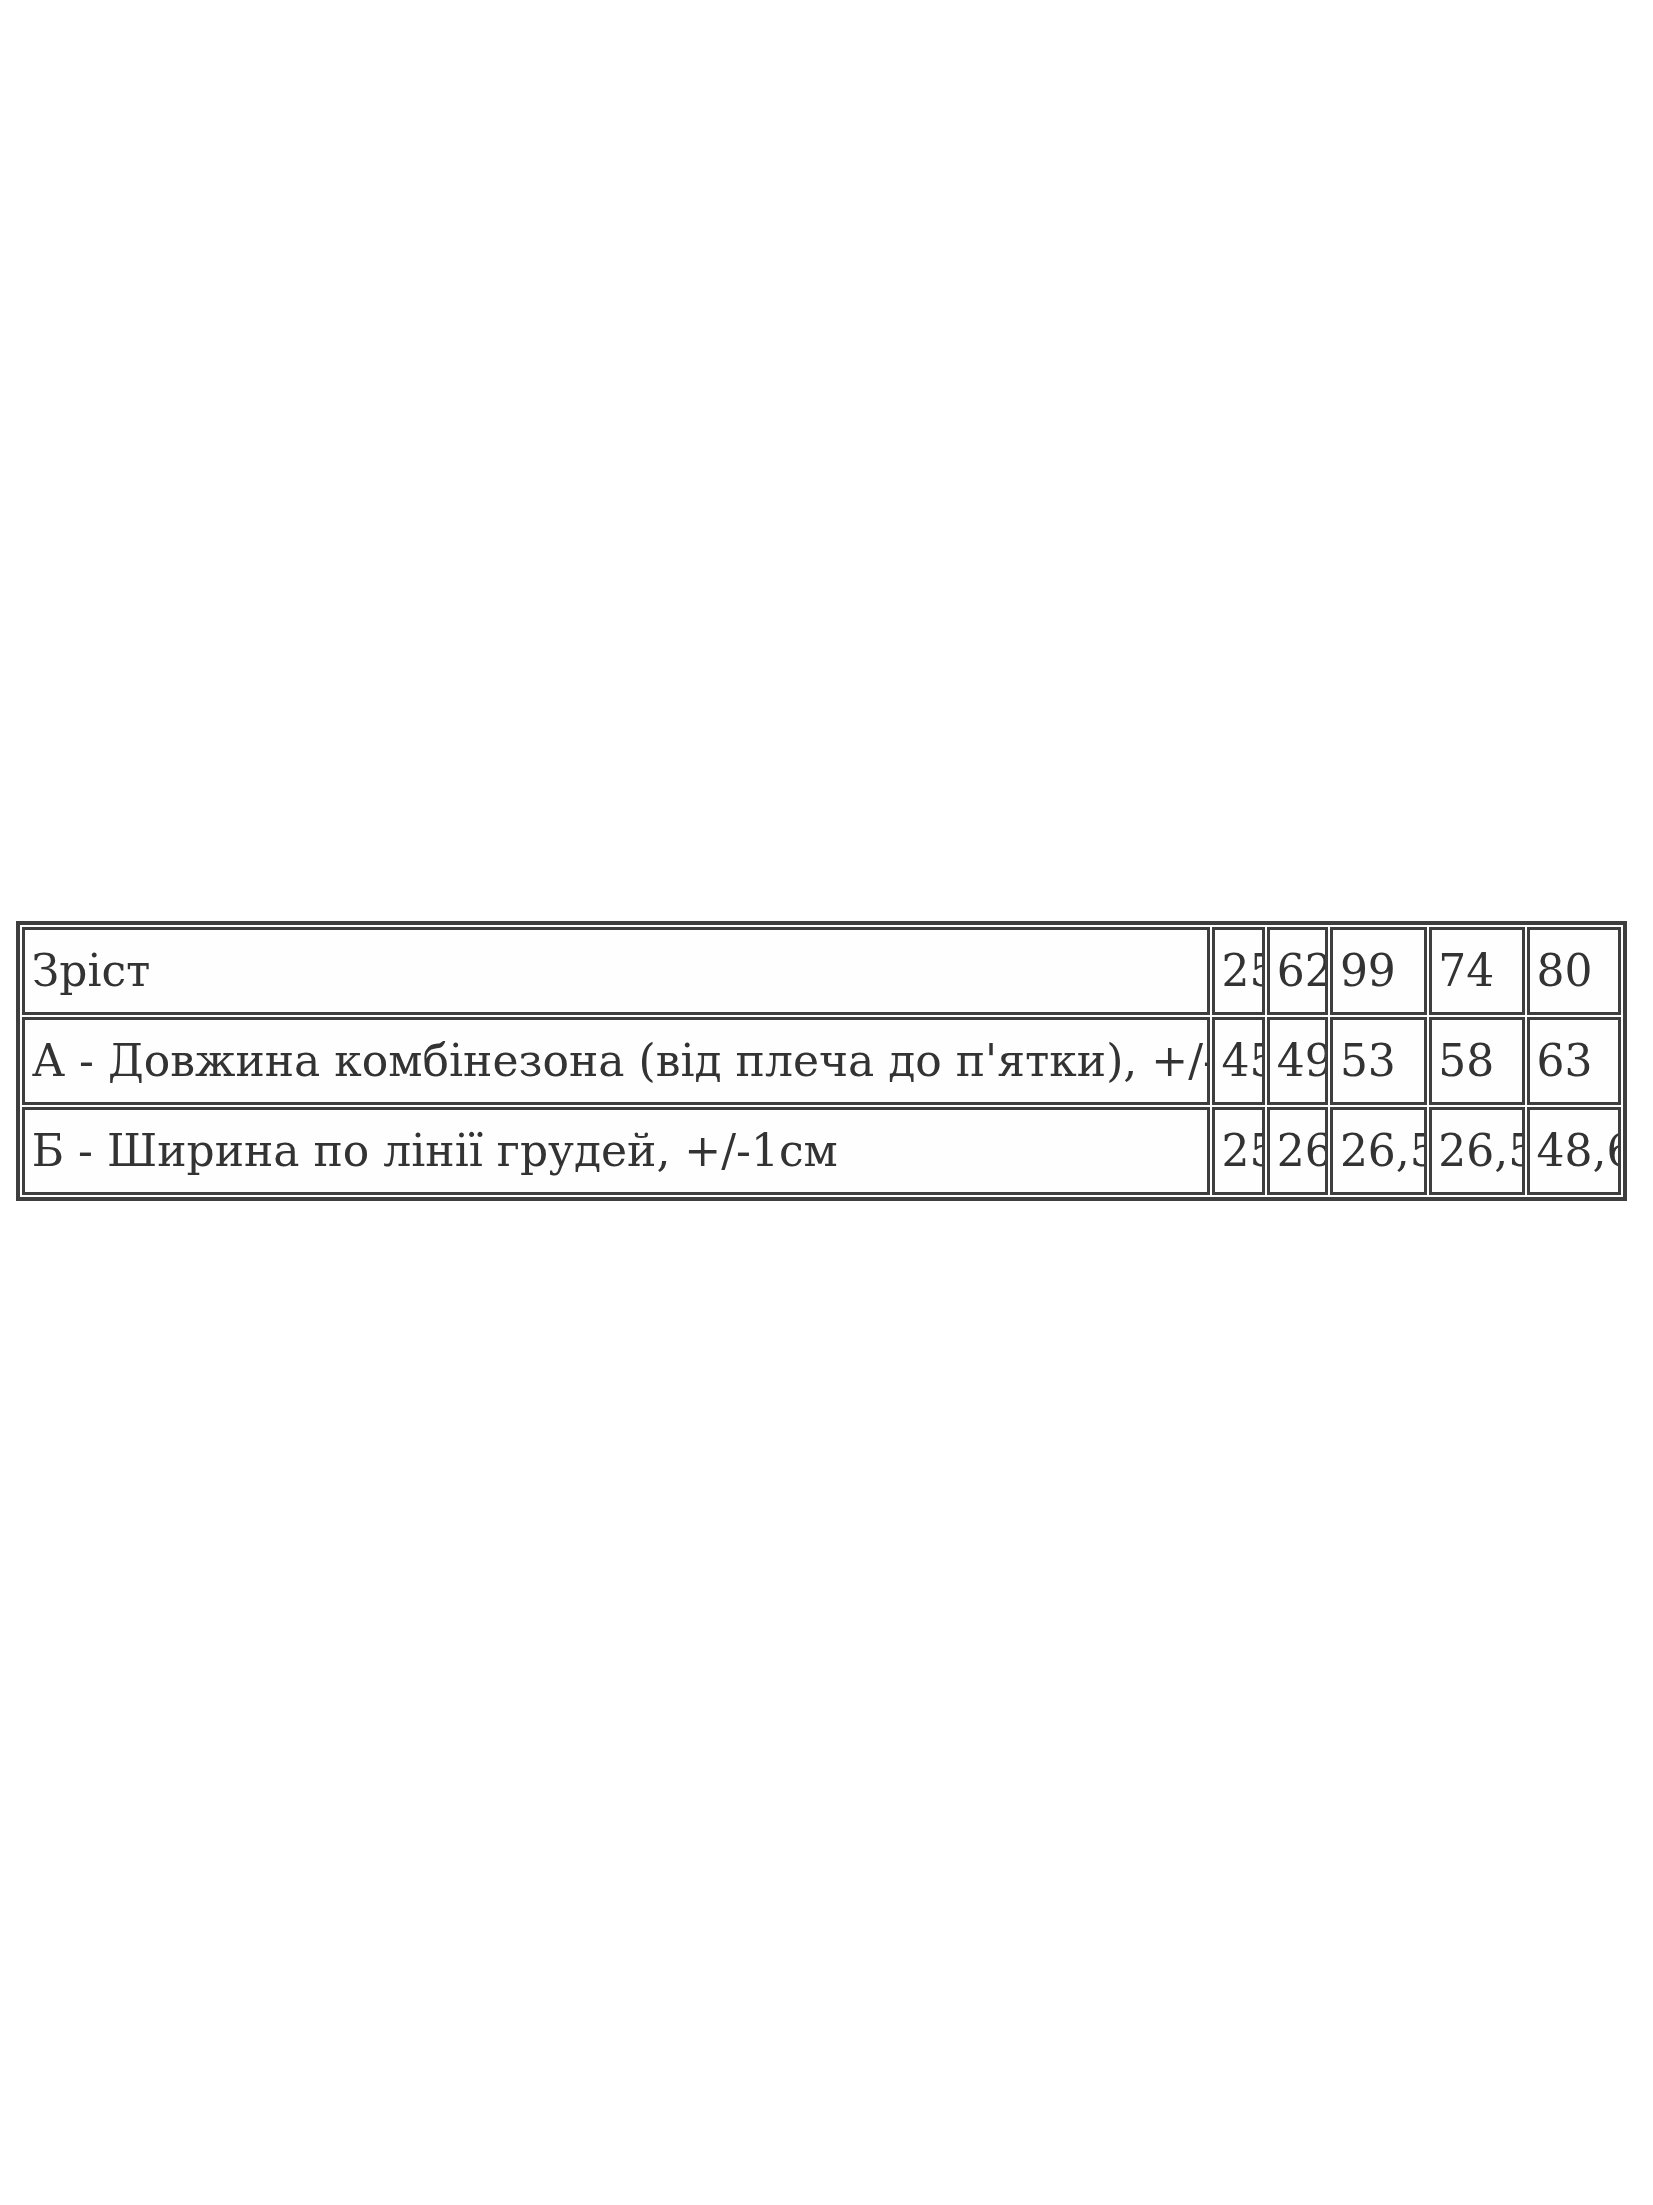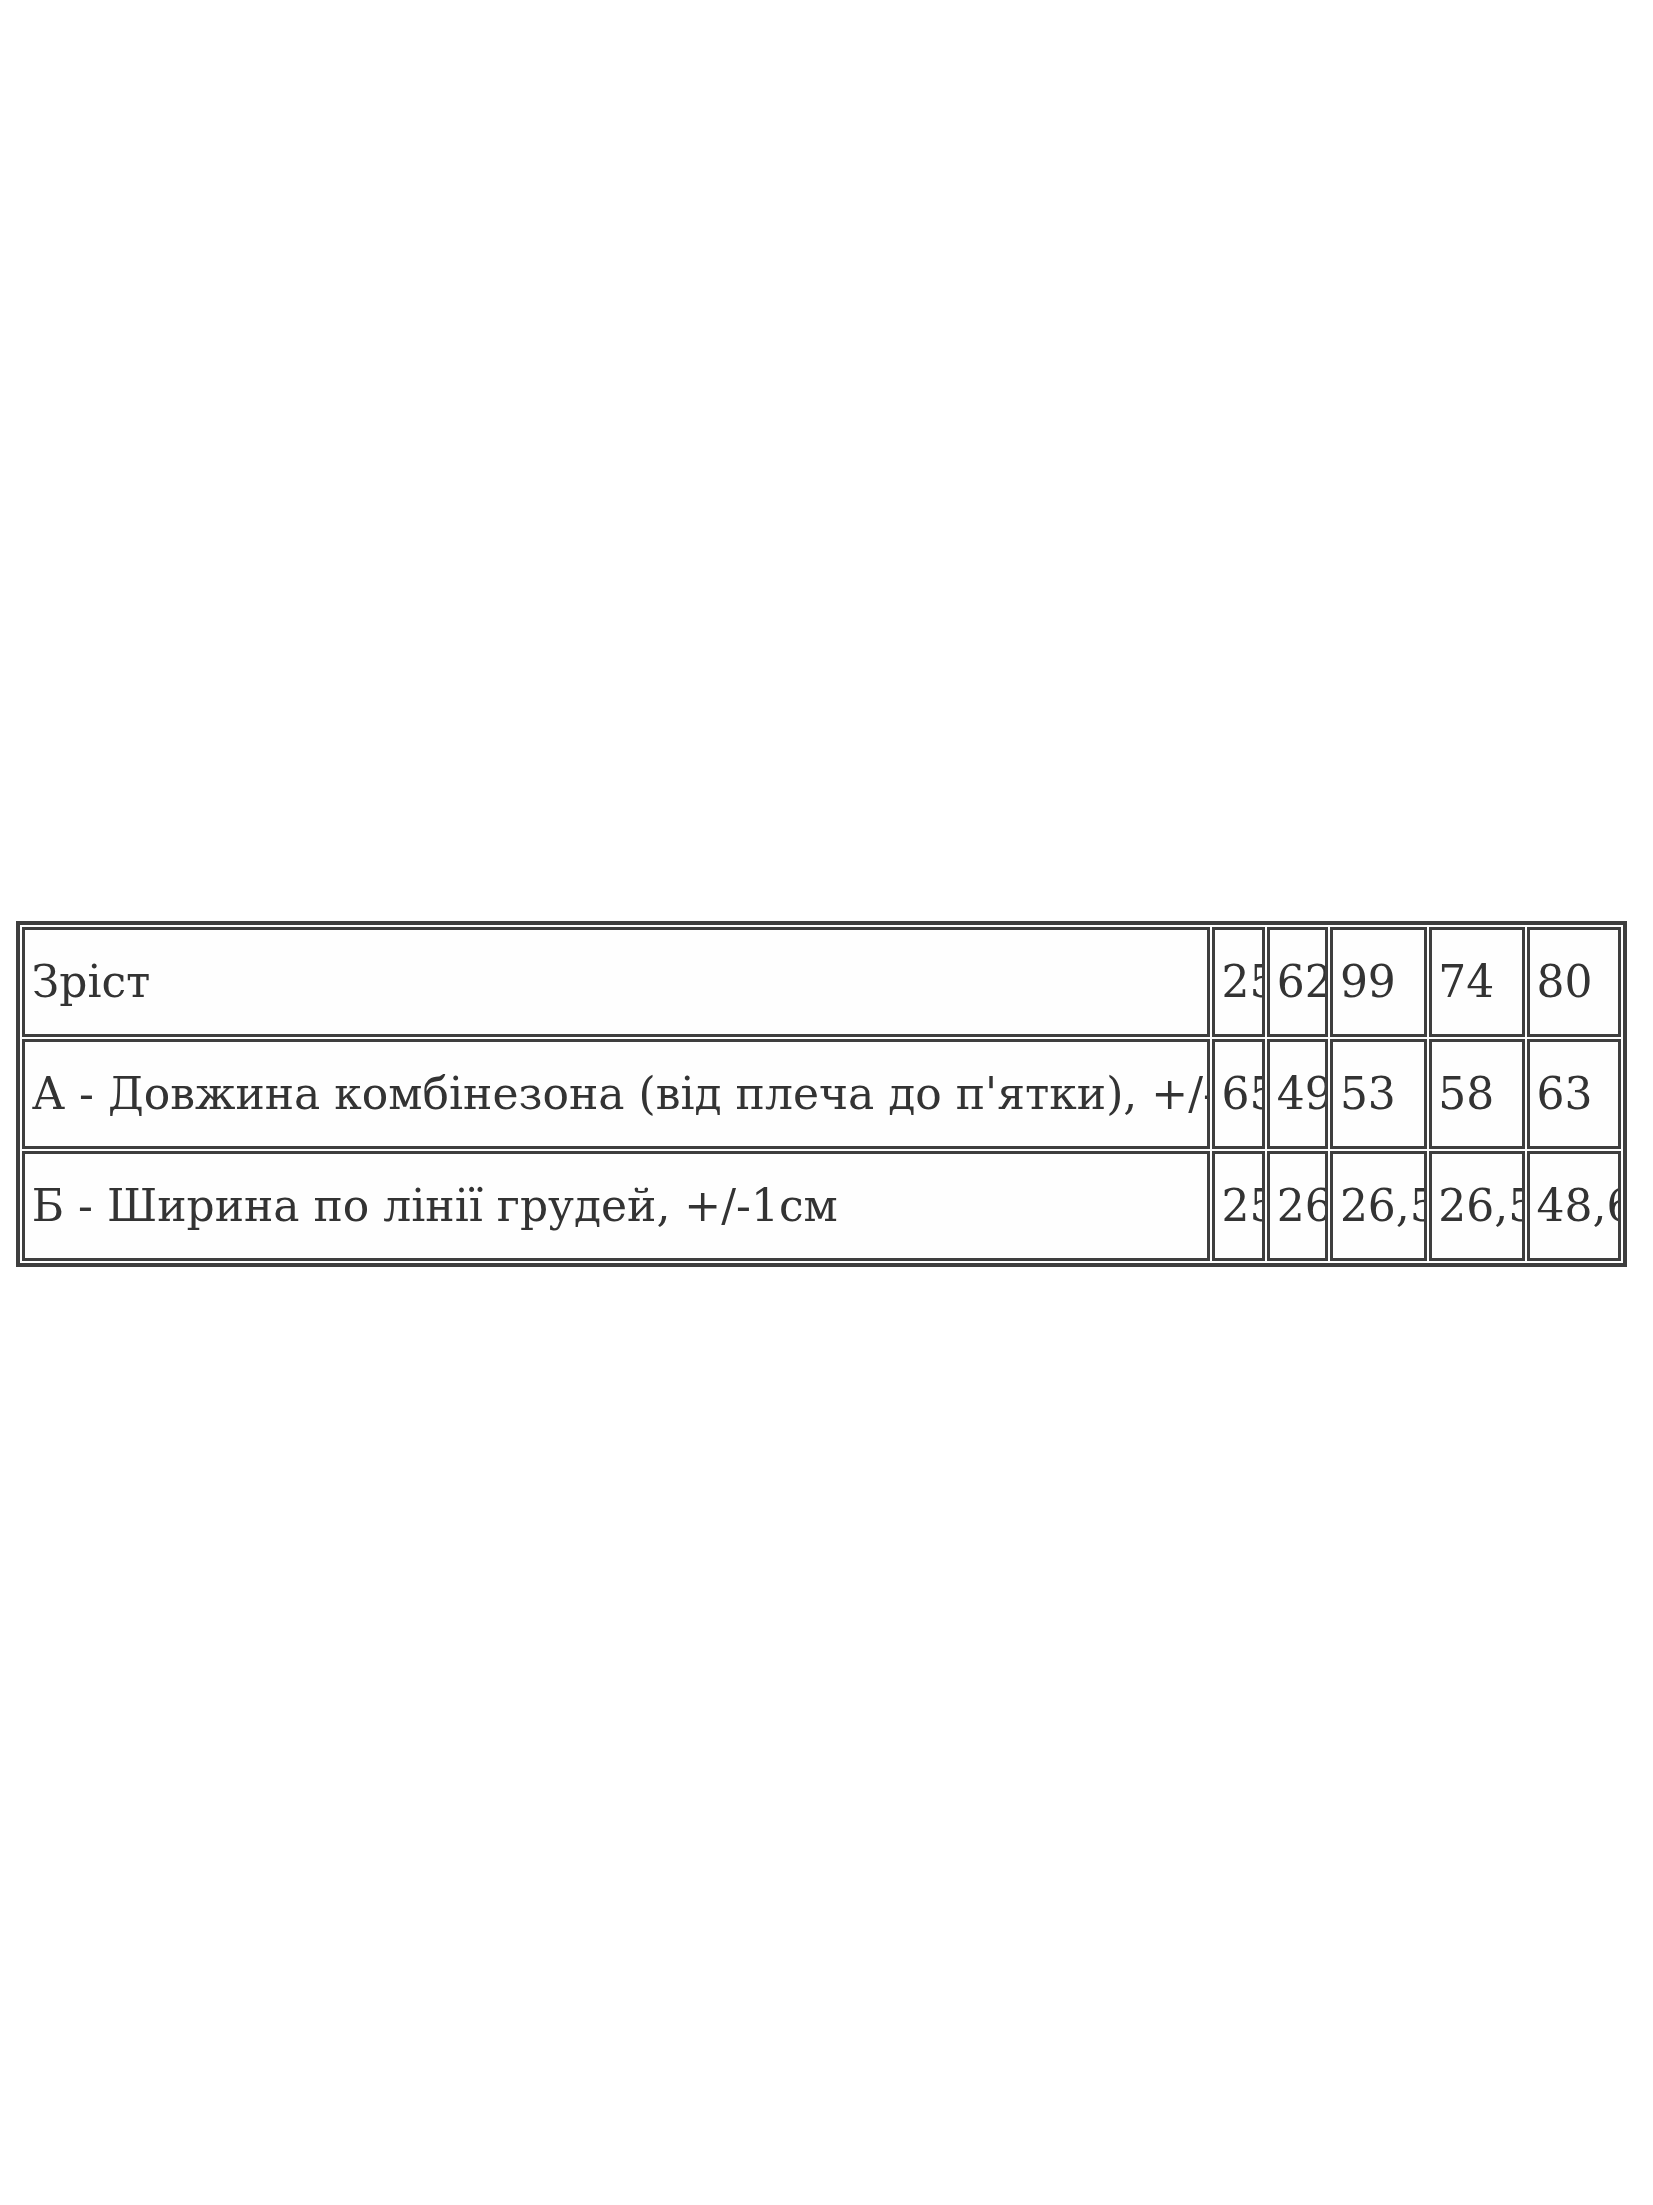--- a/index.html
+++ b/index.html
@@ -11,21 +11,21 @@
     position: relative;
     width: 1654px;
     height: 2205px;
     font-family: "DejaVu Serif", "Liberation Serif", serif;
   }
   table.size-table {
     position: absolute;
     left: 16.3px;
     top: 921px;
     width: 1611px;
-    height: 346px;
+    height: 280px;
     box-sizing: border-box;
     table-layout: fixed;
     border-collapse: separate;
     border-spacing: 2.5px;
     border: 4.1px solid #3e3e3e;
     background: #ffffff;
     color: #333333;
     font-size: 44px;
     line-height: 1.1;
   }
@@ -62,21 +62,21 @@
     <tr>
       <td>Зріст</td>
       <td>25</td>
       <td>62</td>
       <td>99</td>
       <td>74</td>
       <td>80</td>
     </tr>
     <tr>
       <td>А - Довжина комбінезона (від плеча до п'ятки), +/-2см</td>
-      <td>65</td>
+      <td>45</td>
       <td>49</td>
       <td>53</td>
       <td>58</td>
       <td>63</td>
     </tr>
     <tr>
       <td>Б - Ширина по лінії грудей, +/-1см</td>
       <td>25</td>
       <td>26</td>
       <td>26,5</td>

